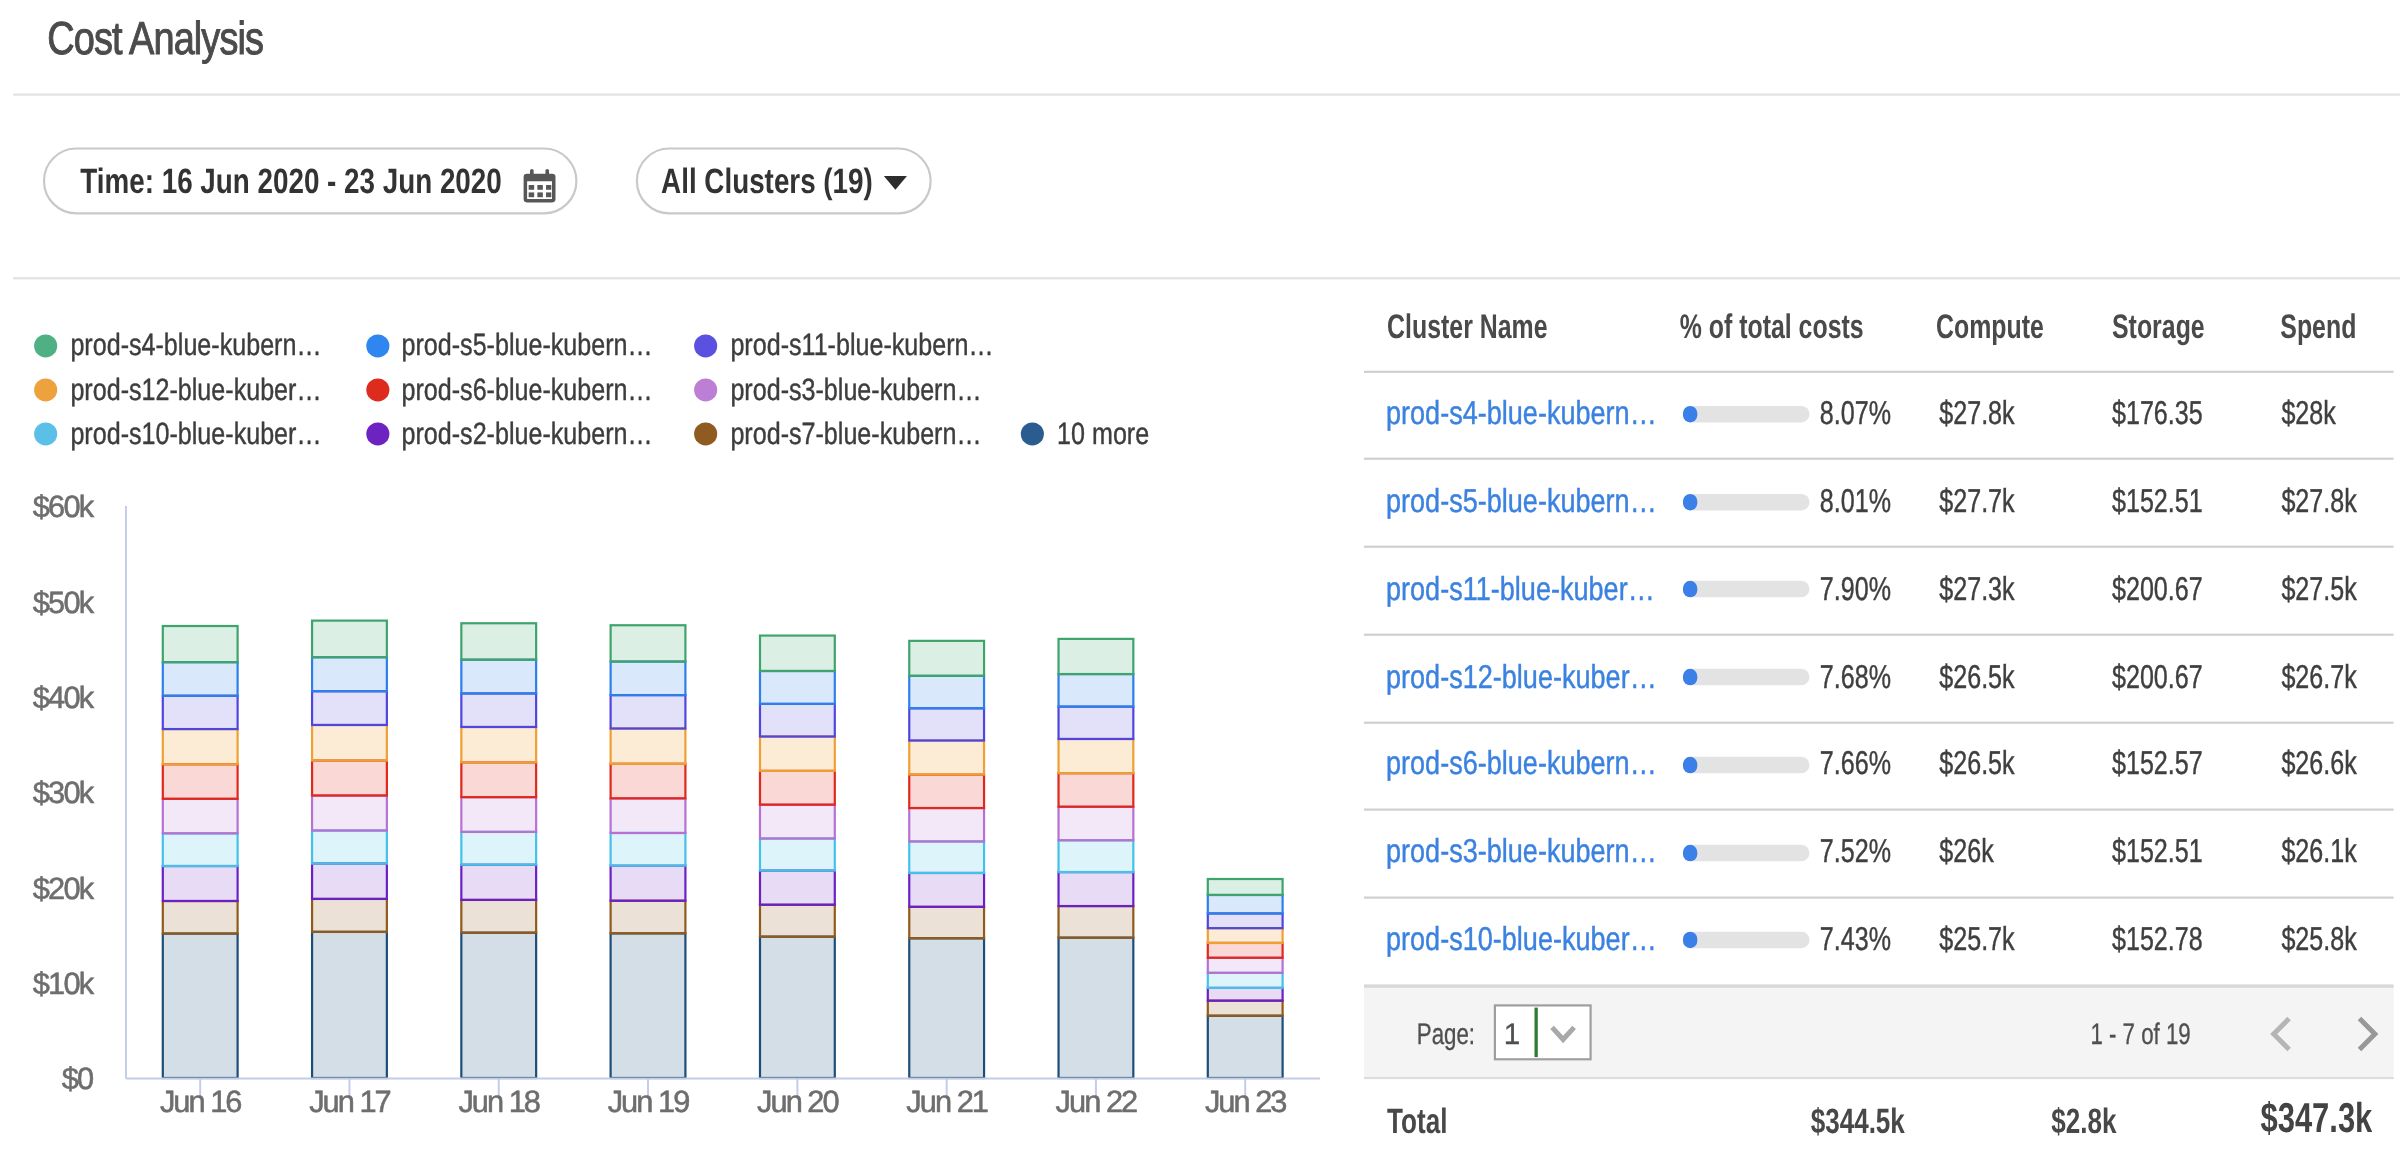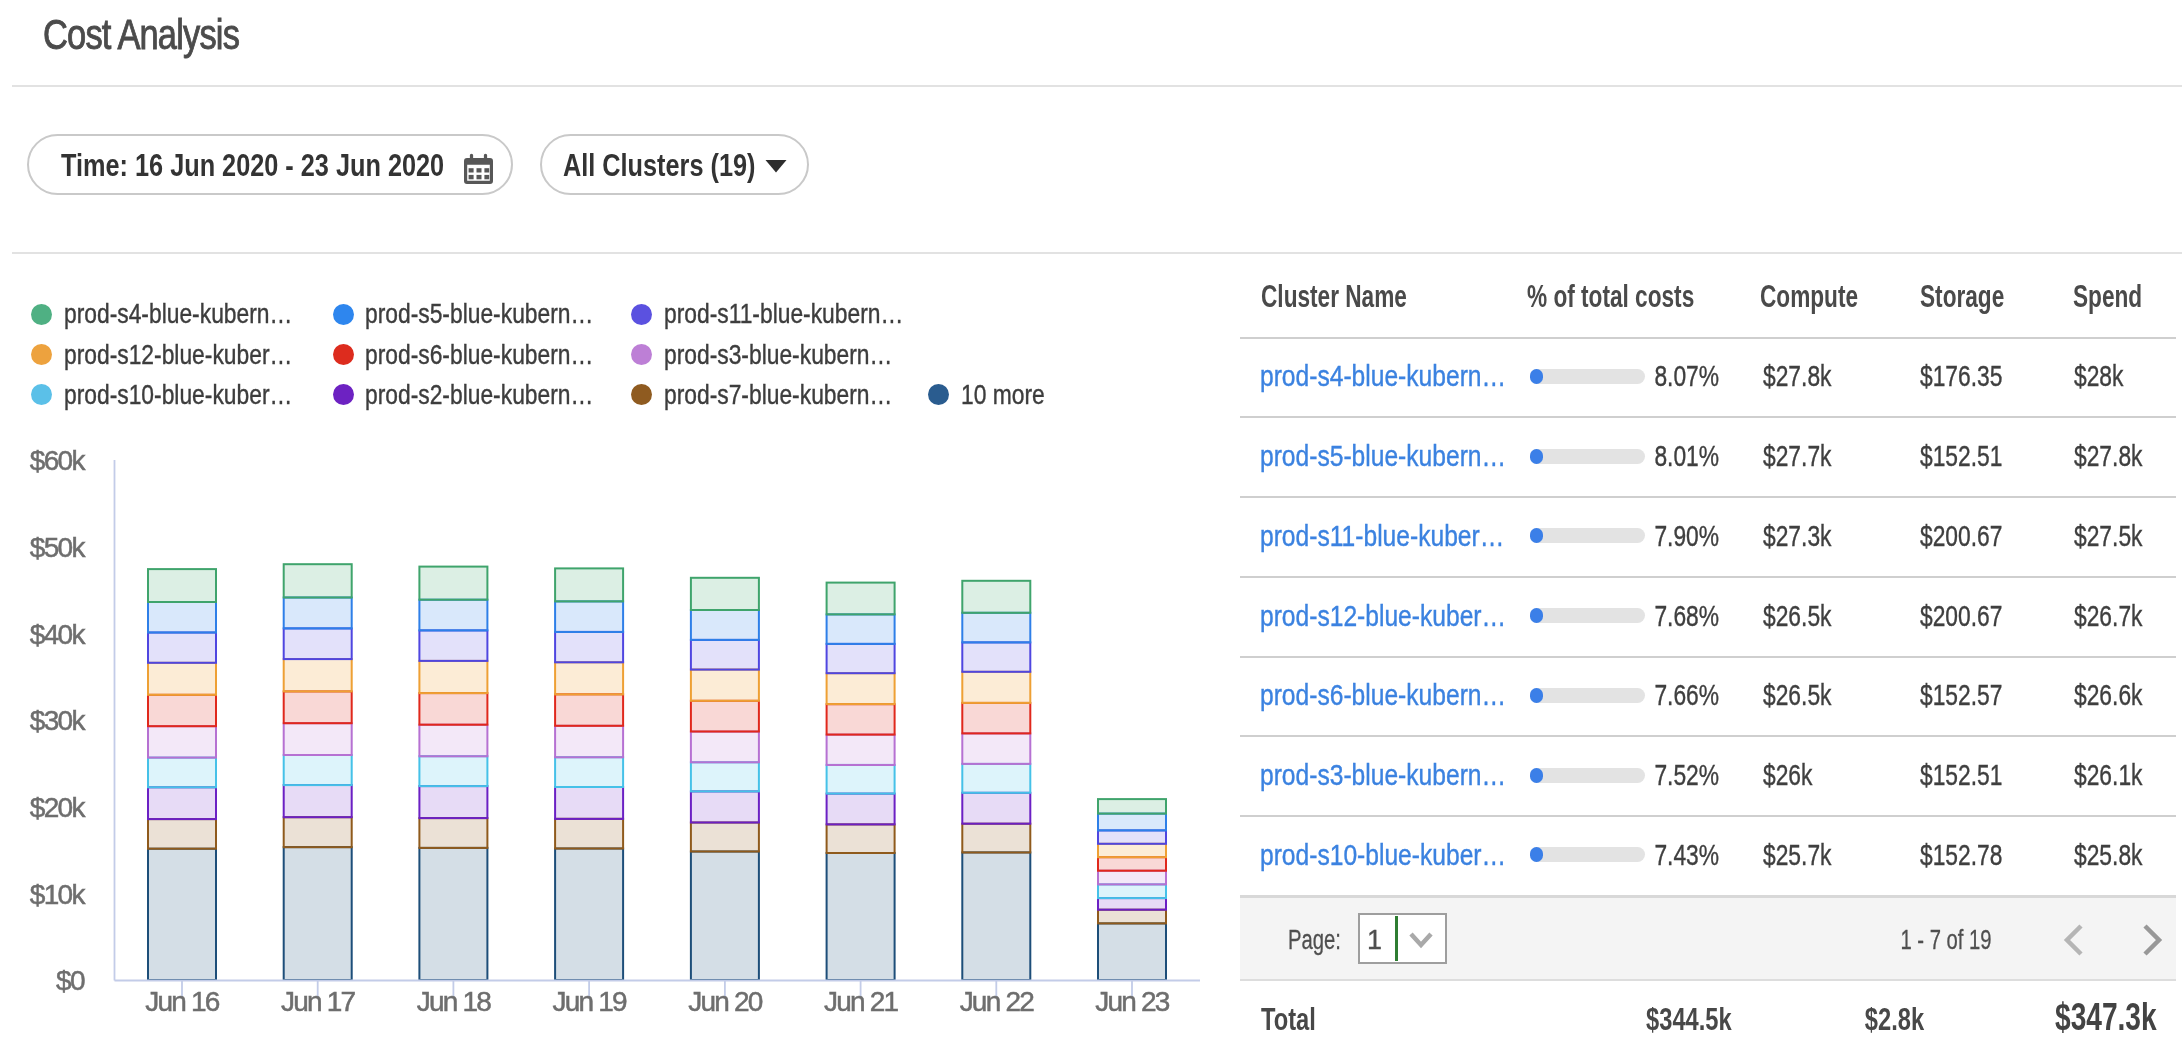--- a/index.html
+++ b/index.html
@@ -30,37 +30,37 @@
 .tot { position:absolute; font-weight:bold; font-size:32px; color:#484848; line-height:42px; white-space:nowrap; transform:scaleX(.74); transform-origin:0 50%; }
 .totr { text-align:right; transform-origin:100% 50%; }
 .tot2 { position:absolute; font-weight:bold; font-size:38px; color:#434343; line-height:48px; white-space:nowrap; transform:scaleX(.74); transform-origin:0 50%; }
 </style></head>
 <body>
 <div id="page">
 <div class="title">Cost Analysis</div>
 <div class="hr" style="top:84.5px"></div>
 <div class="hr" style="top:252px"></div>
 
-<div class="pill" style="left:27px;width:486px">
+<div class="pill" style="left:39px;width:486px">
   <div class="ptext" style="left:32px">Time: 16 Jun 2020 - 23 Jun 2020</div>
   <div class="picon" style="left:434px;top:15px"><svg width="32" height="36" viewBox="0 0 32 36">
 <g fill="#575757">
 <rect x="6.2" y="2" width="4.6" height="11" rx="2.3" stroke="#fff" stroke-width="1.3"></rect>
 <rect x="20.2" y="2" width="4.6" height="11" rx="2.3" stroke="#fff" stroke-width="1.3"></rect>
 <path d="M4 7 h23 a3 3 0 0 1 3 3 v20 a3 3 0 0 1 -3 3 h-23 a3 3 0 0 1 -3 -3 v-20 a3 3 0 0 1 3 -3 z M4.2 13.8 v16 h22.6 v-16 z" fill-rule="evenodd"></path>
 <rect x="5.6" y="17.2" width="5" height="4.3"></rect>
             <rect x="13.5" y="17.2" width="5" height="4.3"></rect>
             <rect x="21.4" y="17.2" width="4.8" height="4.3"></rect>
 <rect x="5.6" y="23.9" width="5" height="4.4"></rect>
             <rect x="13.5" y="23.9" width="5" height="4.4"></rect>
             <rect x="21.4" y="23.9" width="4.8" height="4.4"></rect>
 </g>
 </svg></div>
 </div>
-<div class="pill" style="left:540px;width:269px">
+<div class="pill" style="left:578px;width:269px">
   <div class="ptext" style="left:21px">All Clusters (19)</div>
   <div class="picon" style="left:222px;top:22px"><svg width="24" height="16" viewBox="0 0 24 16">
           <path d="M1.5 2 h21 l-10.5 12.5 z" fill="#2d2d2d"></path>
         </svg></div>
 </div>
 
 <div class="dot" style="left:31.3px;top:303.9px;background:#4FB083"></div>
 <div class="ltx" style="left:63.8px;top:295.4px">prod-s4-blue-kubern…</div>
 <div class="dot" style="left:332.7px;top:303.9px;background:#2E86EE"></div>
 <div class="ltx" style="left:365.2px;top:295.4px">prod-s5-blue-kubern…</div>

